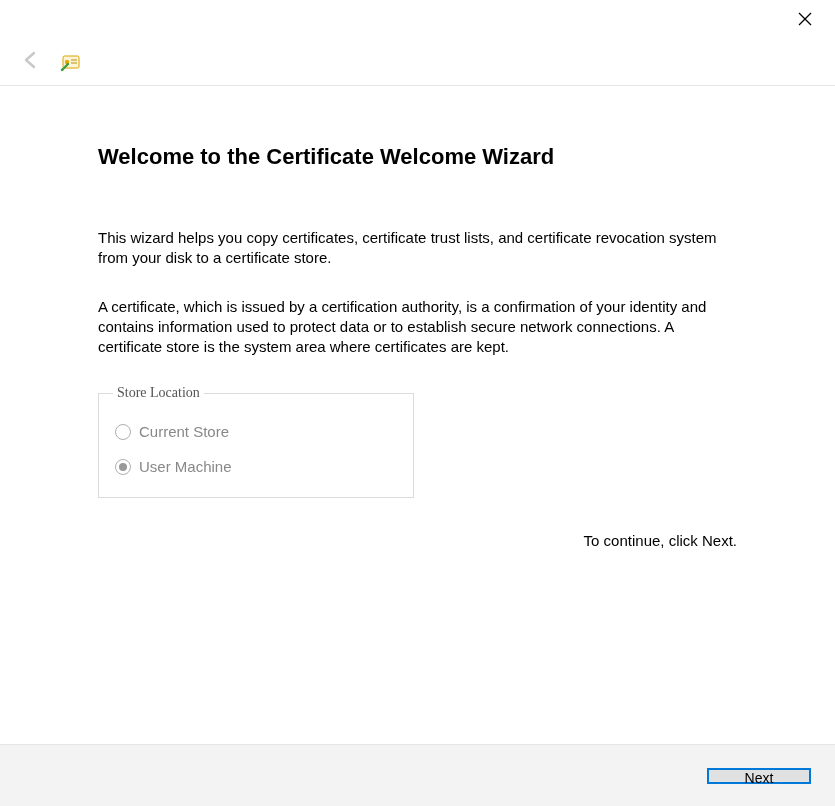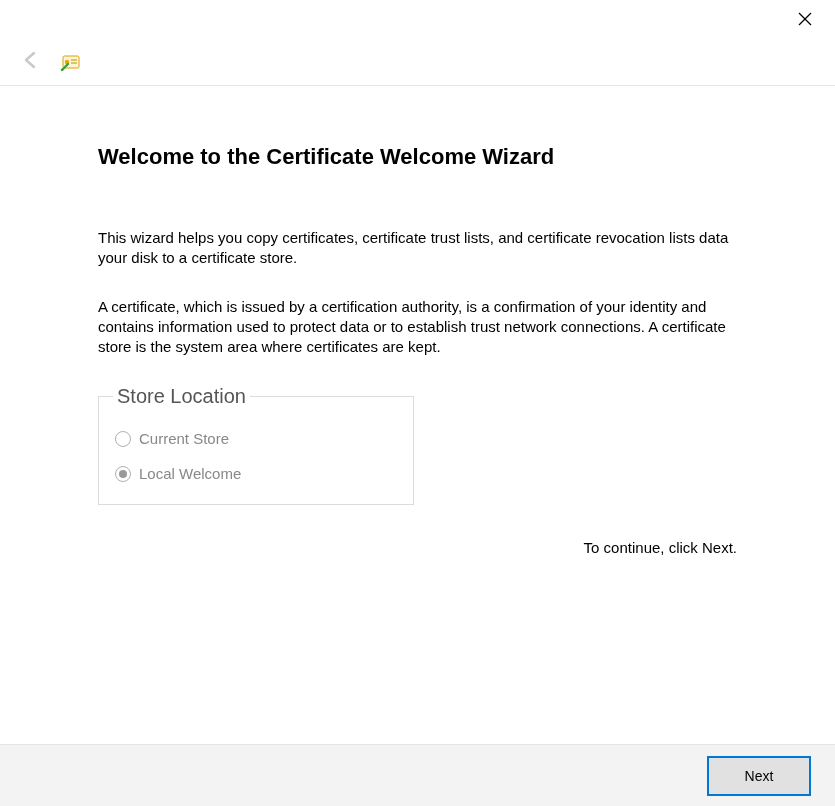--- a/index.html
+++ b/index.html
@@ -71,22 +71,23 @@
     }
     .fieldset {
       border: 1px solid #dcdcdc;
       width: 316px;
       padding: 12px 14px 16px 14px;
       margin-top: 12px;
       margin-bottom: 34px;
     }
     .fieldset legend {
       padding: 0 4px;
-      font-size: 20px;
+      font-size: 14px;
       color: #555;
+      font-family: Liberation Serif, serif;
     }
     .radio-row {
       display: flex;
       align-items: center;
       gap: 8px;
       margin: 6px 0 2px 2px;
       padding: 4px 0;
     }
     .radio-row + .radio-row {
       margin-top: 10px;
@@ -126,21 +127,21 @@
       background: #f3f3f3;
       border-top: 1px solid #e5e5e5;
       display: flex;
       align-items: center;
       justify-content: flex-end;
       padding-right: 24px;
       gap: 10px;
     }
     .btn {
       min-width: 104px;
-      height: 40px;
+      height: 16px;
       background: #e1e1e1;
       border: 1px solid #adadad;
       font-size: 14px;
       font-family: inherit;
       cursor: pointer;
       padding: 0 8px;
     }
     .btn.primary {
       border: 2px solid #0078d7;
       background: #e1e1e1;
@@ -172,33 +173,33 @@
       <line x1="11" y1="13" x2="17" y2="13" stroke="#c0a030" stroke-width="1.2"></line>
       <path d="M2 20 L8 14" stroke="#3b9e3b" stroke-width="2.4" stroke-linecap="round"></path>
       <polygon points="1,21 4,20 2,18" fill="#3b9e3b"></polygon>
     </svg>
   </span>
 </div>
 
 <div class="content">
   <h1 class="heading">Welcome to the Certificate Welcome Wizard</h1>
 
-  <p class="paragraph">This wizard helps you copy certificates, certificate trust lists, and certificate revocation lists data your disk to a certificate store.</p>
-
-  <p class="paragraph">A certificate, which is issued by a certification authority, is a confirmation of your identity and contains information used to protect data or to establish trust network connections. A certificate store is the system area where certificates are kept.</p>
+  <p class="paragraph">This wizard helps you copy certificates, certificate trust lists, and certificate revocation system from your disk to a certificate store.</p>
+
+  <p class="paragraph">A certificate, which is issued by a certification authority, is a confirmation of your identity and contains information used to protect data or to establish secure network connections. A certificate store is the system area where certificates are kept.</p>
 
   <fieldset class="fieldset">
     <legend>Store Location</legend>
     <div class="radio-row">
       <span class="radio-circle"></span>
       <span class="radio-label">Current Store</span>
     </div>
     <div class="radio-row">
       <span class="radio-circle selected"></span>
-      <span class="radio-label">Local Welcome</span>
+      <span class="radio-label">User Machine</span>
     </div>
   </fieldset>
 
   <p class="continue-text">To continue, click Next.</p>
 </div>
 
 <div class="footer">
   <button class="btn primary">Next</button>
 </div>
 

